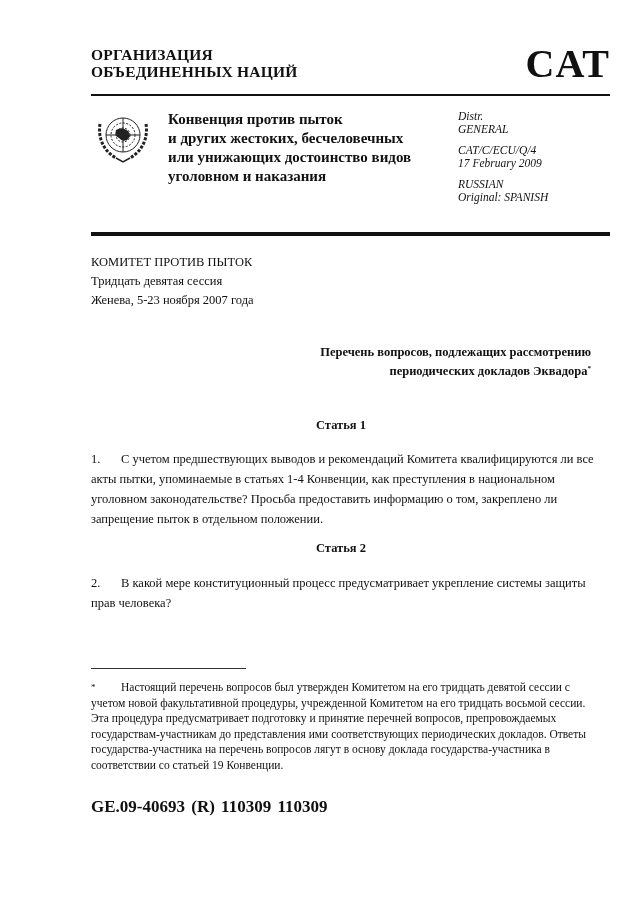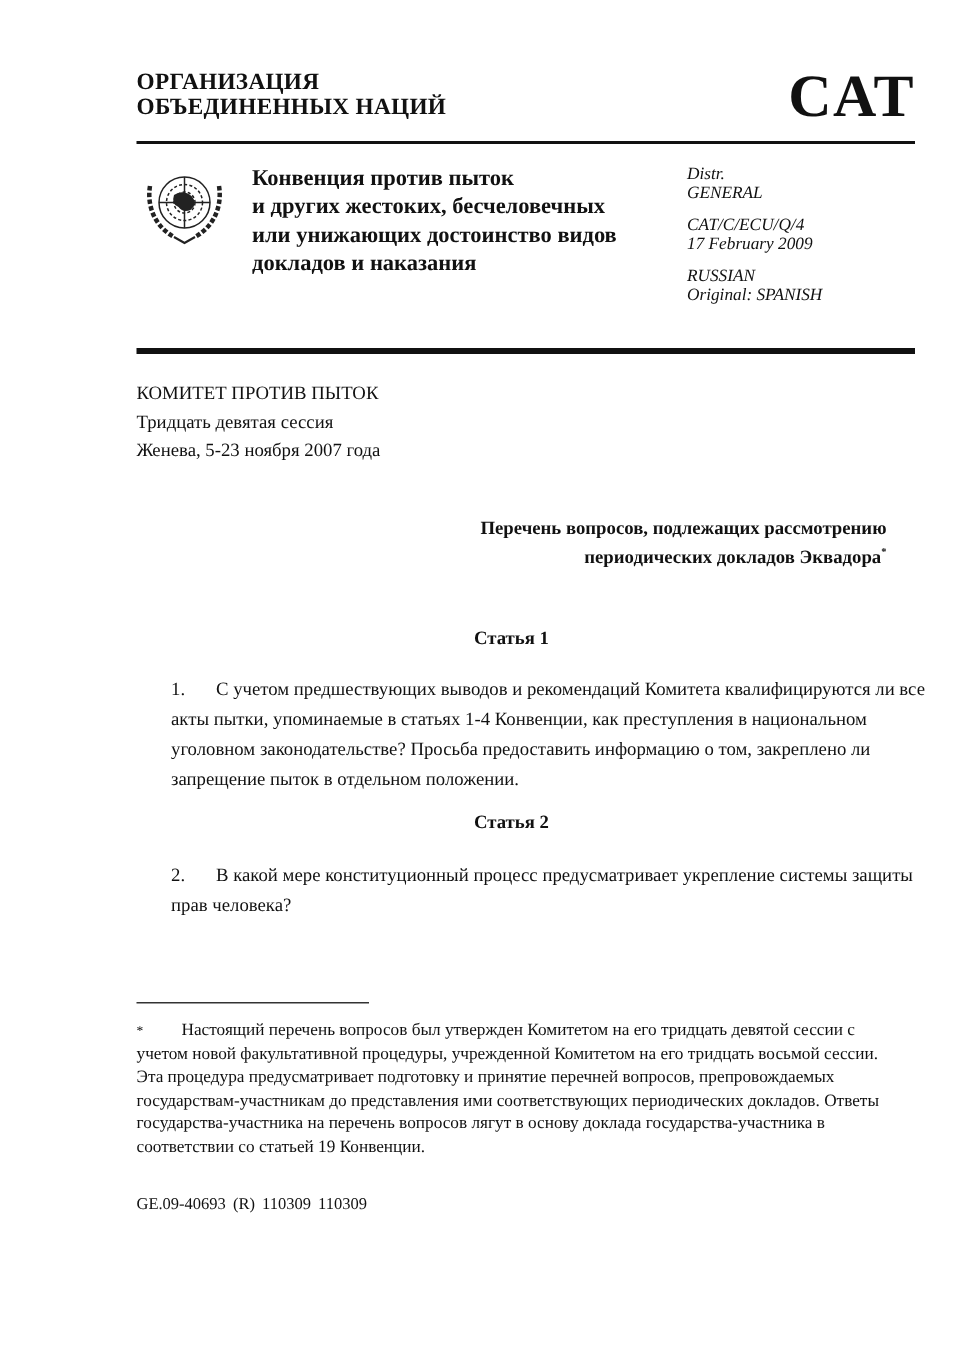--- a/index.html
+++ b/index.html
@@ -13,26 +13,26 @@
   .rule-thin { left: 91px; width: 519px; top: 94px; height: 2px; background: #111; }
   .rule-thick { left: 91px; width: 519px; top: 232px; height: 4px; background: #111; }
   .emblem { left: 92px; top: 106px; width: 62px; height: 62px; }
   .conv { left: 168px; top: 110px; font-weight: bold; font-size: 15px; line-height: 19px; }
   .distr { left: 458px; top: 110px; font-size: 11.5px; line-height: 13px; font-style: italic; }
   .distr .gap { height: 8px; }
   .committee { left: 91px; top: 253px; font-size: 12.5px; line-height: 19px; }
   .title { left: 91px; width: 500px; top: 343px; text-align: right; font-weight: bold; font-size: 12.5px; line-height: 19px; }
   .title sup { font-size: 7px; vertical-align: super; line-height: 0; }
   .heading { left: 91px; width: 500px; text-align: center; font-weight: bold; font-size: 12.5px; }
-  .para { left: 91px; width: 515px; font-size: 12.5px; line-height: 20px; margin-left: 23px; }
+  .para { left: 91px; width: 515px; font-size: 12.5px; line-height: 20px; }
   .para .num { display: inline-block; width: 30px; }
   .fn-rule { left: 91px; top: 668px; width: 155px; height: 1px; background: #333; }
   .footnote { left: 91px; top: 680px; width: 515px; font-size: 11.5px; line-height: 15.5px; }
   .footnote .mark { display: inline-block; width: 30px; font-size: 9px; vertical-align: top; }
-  .jobno { left: 91px; top: 797px; font-size: 11px; word-spacing: 2px; }
+  .jobno { left: 91px; top: 797px; font-size: 17px; word-spacing: 2px; font-weight: bold; }
 </style>
 </head>
 <body>
 
 <div class="abs org">
   <div>ОРГАНИЗАЦИЯ</div>
   <div>ОБЪЕДИНЕННЫХ НАЦИЙ</div>
 </div>
 <div class="abs cat">CAT</div>
 <div class="abs rule-thin"></div>
@@ -50,21 +50,21 @@
       <path d="M24 52 L31 56 L38 52" stroke-width="1.5"></path>
     </g>
     <path d="M24 24 Q30 20 36 25 Q40 30 35 34 Q30 36 27 32 Q22 30 24 24Z" fill="#222"></path>
   </svg>
 </div>
 
 <div class="abs conv">
   <div>Конвенция против пыток</div>
   <div>и других жестоких, бесчеловечных</div>
   <div>или унижающих достоинство видов</div>
-  <div>докладов и наказания</div>
+  <div>уголовном и наказания</div>
 </div>
 
 <div class="abs distr">
   <div>Distr.</div>
   <div>GENERAL</div>
   <div class="gap"></div>
   <div>CAT/C/ECU/Q/4</div>
   <div>17 February 2009</div>
   <div class="gap"></div>
   <div>RUSSIAN</div>

